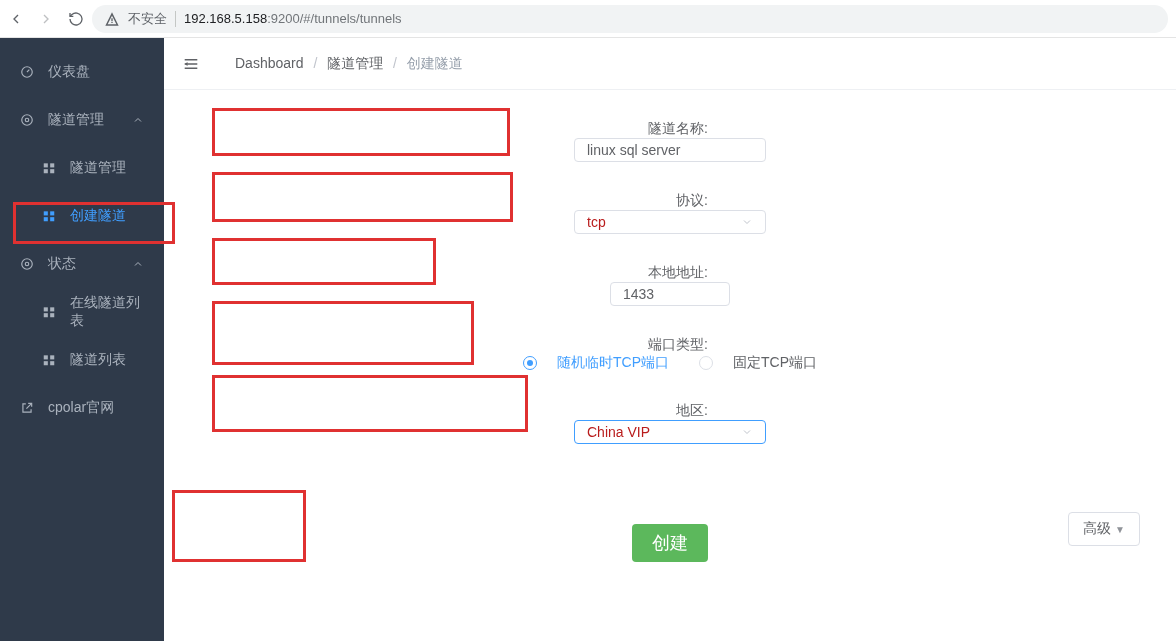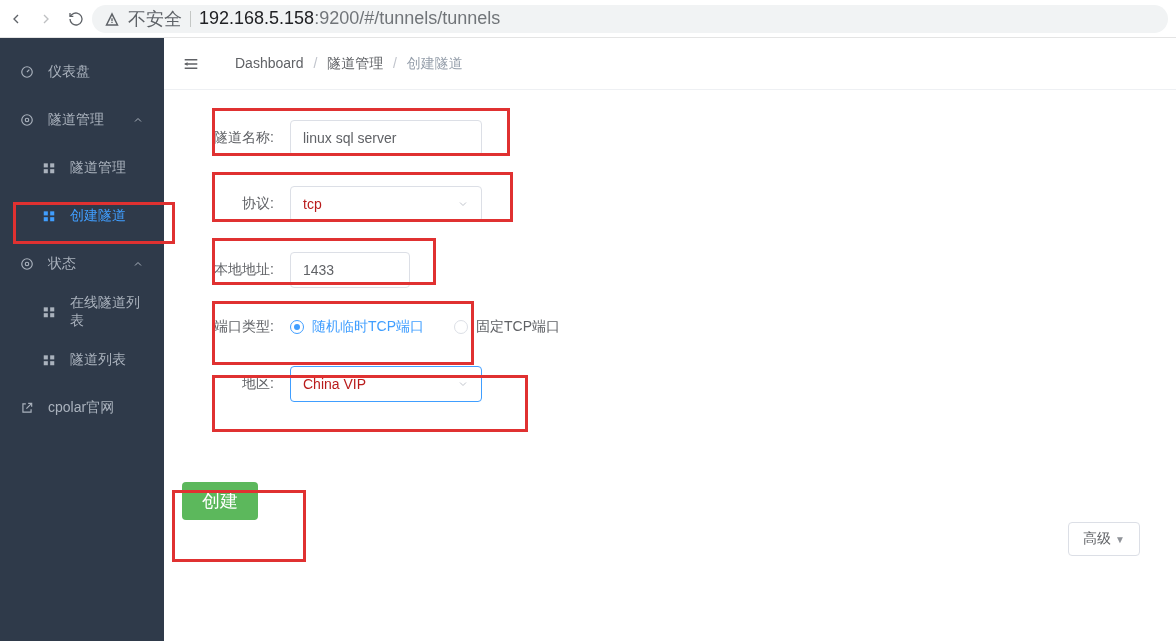--- a/index.html
+++ b/index.html
@@ -1,62 +1,62 @@
 <!DOCTYPE html>
 <html><head>
 <meta charset="utf-8">
 <style>
 * { margin: 0; padding: 0; box-sizing: border-box; }
 body { font-family: -apple-system, BlinkMacSystemFont, "Segoe UI", "Helvetica Neue", Arial, sans-serif; font-size: 14px; color: #333; background: #fff; }
 
 .browser-bar { height: 38px; background: #fff; border-bottom: 1px solid #e4e4e4; display: flex; align-items: center; padding: 0 8px; gap: 8px; }
 .browser-bar .nav-btns { display: flex; gap: 14px; align-items: center; color: #5f6368; }
 .browser-bar .nav-btns .btn { width: 16px; height: 16px; display: flex; align-items: center; justify-content: center; cursor: pointer; }
-.url-bar { flex: 1; height: 28px; background: #f1f3f4; border-radius: 14px; display: flex; align-items: center; padding: 0 12px; gap: 8px; color: #5f6368; font-size: 18px; }
+.url-bar { flex: 1; height: 28px; background: #f1f3f4; border-radius: 14px; display: flex; align-items: center; padding: 0 12px; gap: 8px; color: #5f6368; font-size: 13px; }
 .url-bar .secure-label { color: #5f6368; }
 .url-bar .host { color: #202124; }
 .url-bar .path { color: #717579; }
 .divider-v { width: 1px; height: 16px; background: #c4c7c5; }
 
 .app { display: flex; height: 603px; }
 .sidebar { width: 164px; background: #2f3a4a; color: #aab2bd; display: flex; flex-direction: column; padding-top: 10px; }
 .sidebar .menu-item { height: 48px; display: flex; align-items: center; padding: 0 20px; gap: 14px; cursor: pointer; position: relative; }
 .sidebar .menu-item.active { color: #409eff; }
 .sidebar .submenu .menu-item { padding-left: 42px; }
 .sidebar .chevron { margin-left: auto; }
 .icon-sq { width: 14px; height: 14px; flex-shrink: 0; }
 
 .content { flex: 1; background: #fff; display: flex; flex-direction: column; }
 .topbar { height: 52px; border-bottom: 1px solid #eef0f3; display: flex; align-items: center; padding: 0 18px; gap: 35px; color: #606266; font-size: 14px; }
 .topbar .crumb-active { color: #97a0ac; }
 .topbar .crumb-sep { color: #c0c4cc; margin: 0 6px; }
 
 .form-area { padding: 30px 18px 30px 18px; position: relative; }
-.row { display: flex; align-items: center; margin-bottom: 30px; }
+.row { display: flex; align-items: center; margin-bottom: 30px; flex-direction: column; }
 .row .label { width: 92px; text-align: right; color: #606266; margin-right: 16px; }
 .row .control { display: flex; align-items: center; gap: 30px; }
 
-input.txt, .select-box { height: 36px; border: 1px solid #dcdfe6; border-radius: 4px; padding: 0 12px; font-size: 14px; color: #606266; background: #fff; }
+input.txt, .select-box { height: 24px; border: 1px solid #dcdfe6; border-radius: 4px; padding: 0 12px; font-size: 14px; color: #606266; background: #fff; }
 input.txt { width: 192px; }
 .select-box { width: 192px; display: flex; align-items: center; justify-content: space-between; cursor: pointer; }
 .select-box .val { color: #b91c1c; }
 .select-box.highlight { border-color: #409eff; }
 .select-box .caret { color: #c0c4cc; }
 
-.radio { display: inline-flex; align-items: center; gap: 8px; color: #606266; cursor: pointer; }
+.radio { display: inline-flex; align-items: center; gap: 20px; color: #606266; cursor: pointer; }
 .radio .dot { width: 14px; height: 14px; border-radius: 50%; border: 1px solid #dcdfe6; display: inline-flex; align-items: center; justify-content: center; }
 .radio.checked .dot { border-color: #409eff; }
 .radio.checked .dot::after { content: ""; width: 6px; height: 6px; border-radius: 50%; background: #409eff; }
 .radio.checked .lbl { color: #409eff; }
 
 .hl-box { position: absolute; border: 3px solid #e03131; pointer-events: none; }
 
 .btn-create { height: 38px; padding: 0 20px; background: #5cb85c; color: #fff; border: none; border-radius: 4px; font-size: 18px; cursor: pointer; }
 
-.advanced { position: absolute; right: 36px; top: 432px; height: 34px; padding: 0 14px; border: 1px solid #dcdfe6; border-radius: 4px; background: #fff; color: #606266; display: inline-flex; align-items: center; gap: 4px; cursor: pointer; font-size: 14px; margin-left: 40px; }
+.advanced { position: absolute; right: 36px; top: 422px; height: 34px; padding: 0 14px; border: 1px solid #dcdfe6; border-radius: 4px; background: #fff; color: #606266; display: inline-flex; align-items: center; gap: 4px; cursor: pointer; font-size: 14px; margin-left: 40px; }
 .advanced .tri { font-size: 10px; color: #909399; }
 
 svg { display: block; }
 </style>
 </head>
 <body>
 
 <div class="browser-bar">
   <div class="nav-btns">
     <span class="btn">

